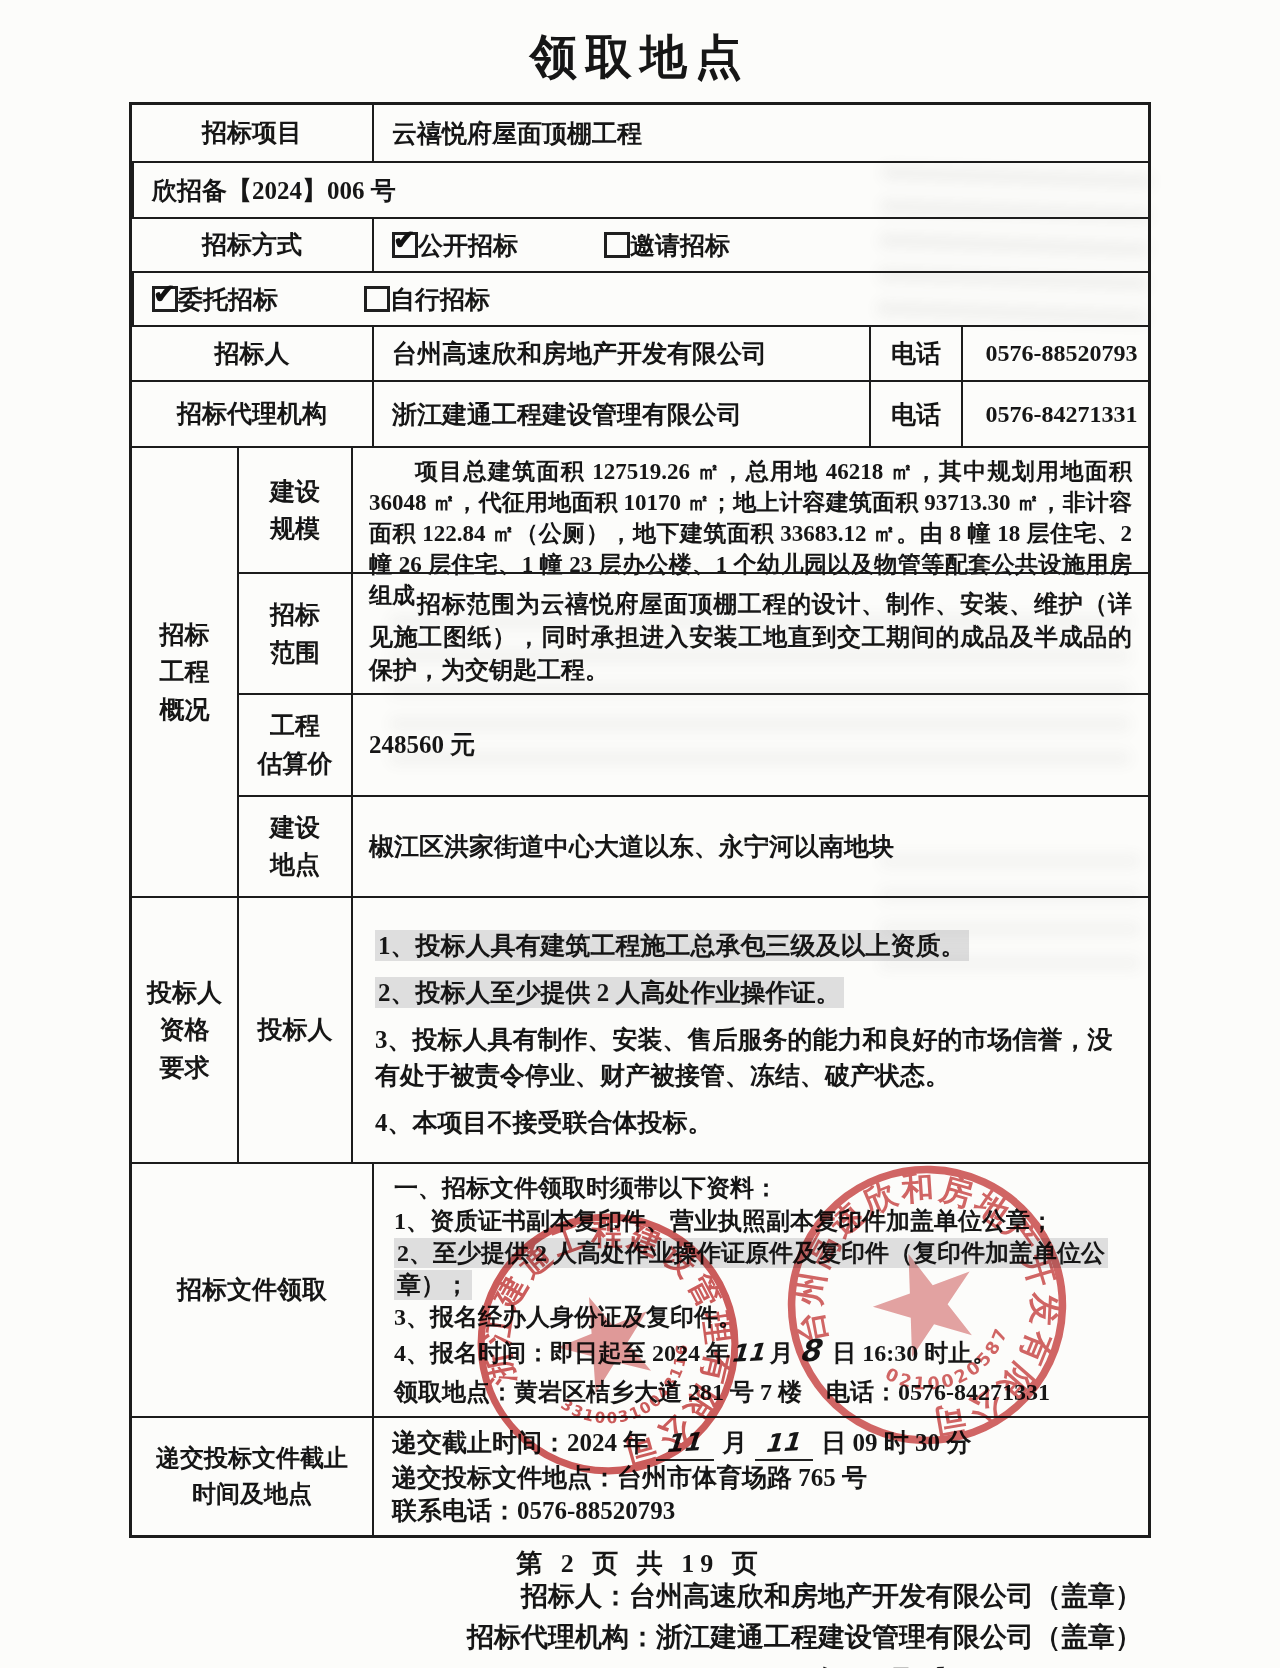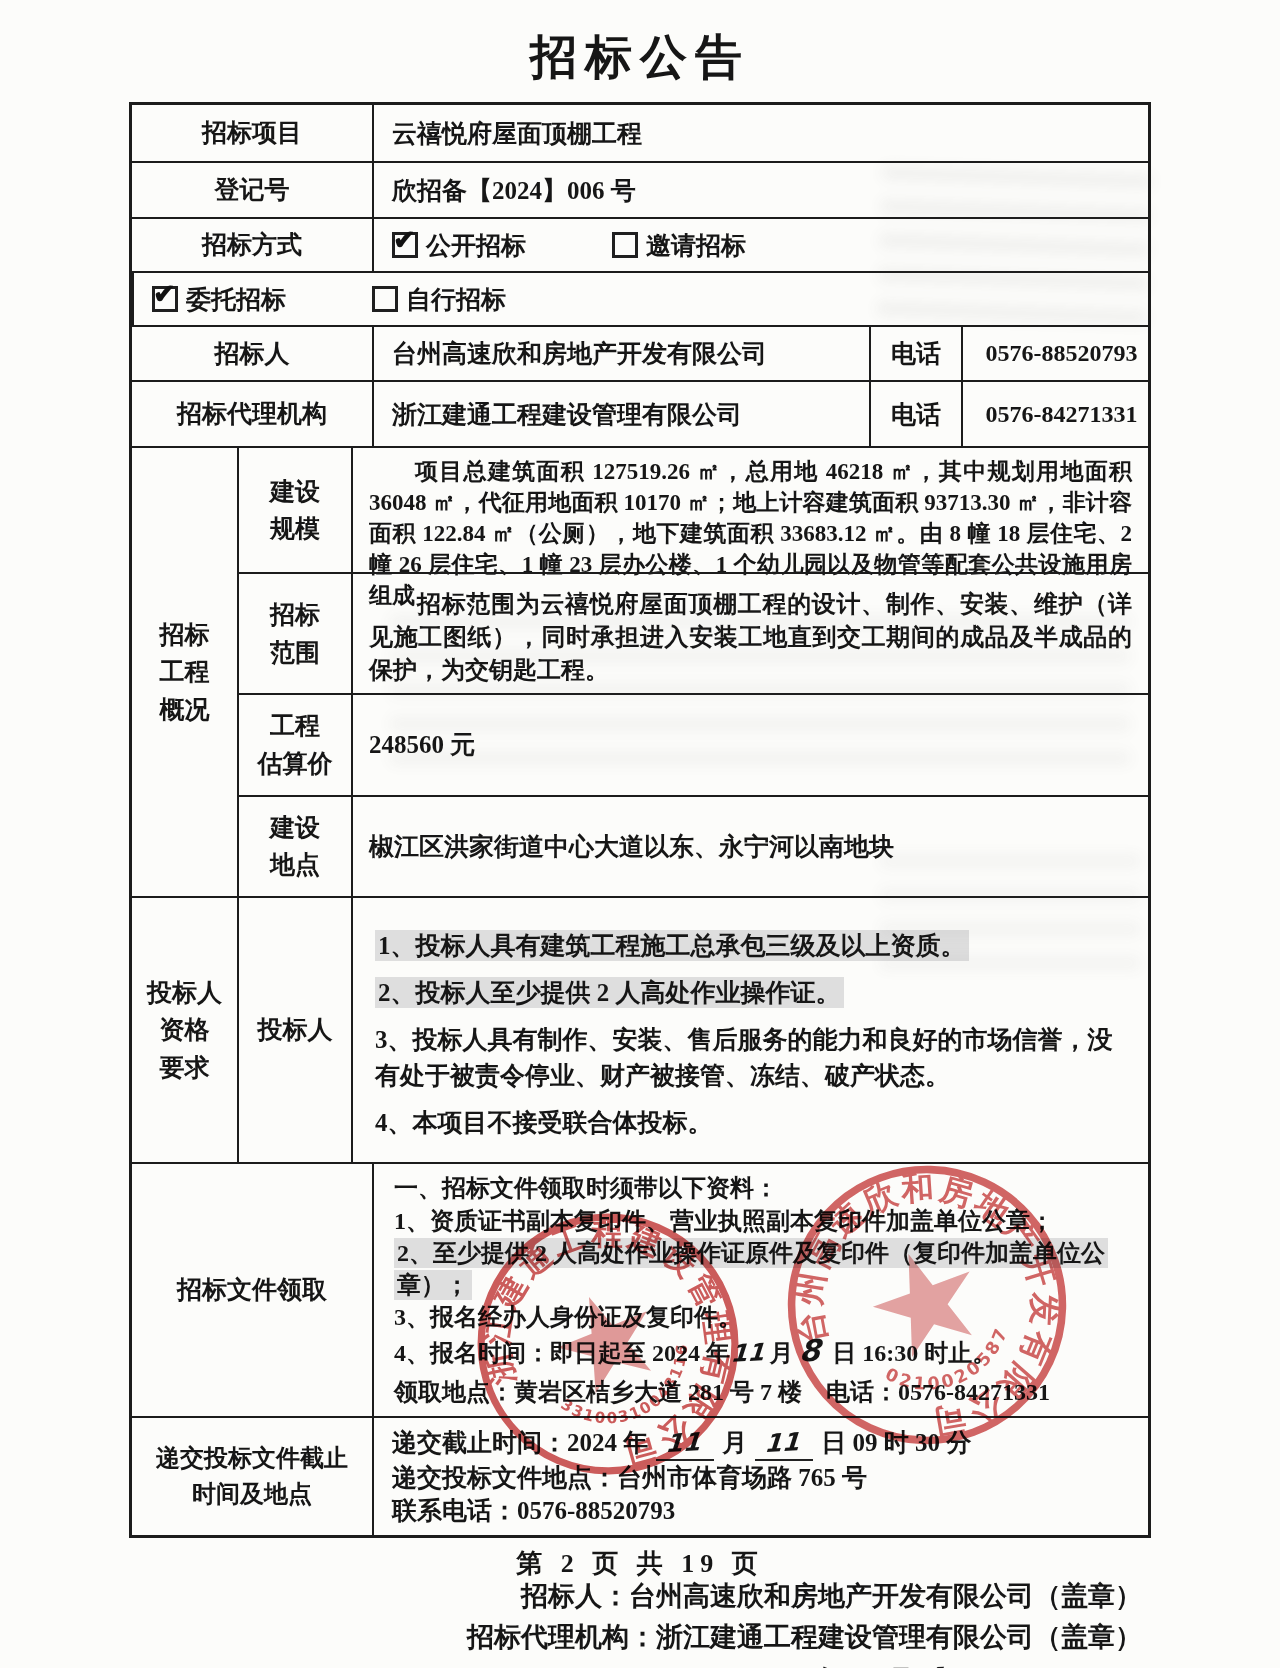--- a/index.html
+++ b/index.html
@@ -33,21 +33,21 @@
   .h56{min-height:56px;} .h54{min-height:54px;} .h55{min-height:55px;} .h66{min-height:66px;}
   .subcol{flex:1;display:flex;flex-direction:column;}
   .subrow{display:flex;border-top:2.5px solid #1c1c1c;box-sizing:border-box;flex:1;}
   .subrow.first{border-top:none;}
   .sr1{min-height:124px;} .sr2{min-height:121px;} .sr3{min-height:73px;} .sr4{min-height:72px;}
 
   .para{flex:1;padding:8px 16px;font-size:23px;font-weight:bold;line-height:31px;text-align:justify;}
   .para.indent{text-indent:2em;}
   .para.mid{display:flex;align-items:center;font-size:25px;padding:4px 16px;}
 
-  .chkgrp{display:flex;align-items:center;gap:8px;}
+  .chkgrp{display:flex;align-items:center;gap:0;}
   .chkgrp + .chkgrp{margin-left:86px;}
   .box{width:20px;height:20px;border:3px solid #1f1f1f;display:inline-block;position:relative;flex:none;}
   .box.checked::after{content:"✔";position:absolute;left:-2px;top:-11px;font-size:27px;font-weight:bold;color:#111;}
   .optlbl{font-size:25px;font-weight:bold;}
 
   .quallist{flex:1;padding:30px 20px 10px 22px;font-size:25px;font-weight:bold;line-height:36px;}
   .quallist .li{margin-bottom:11px;}
   .hl{background:#dedede;box-decoration-break:clone;padding:2px 3px;}
 
   .picklist{flex:1;padding:9px 18px 6px 20px;font-size:24px;font-weight:bold;line-height:31.5px;}
@@ -73,31 +73,30 @@
 </style>
 </head>
 <body>
 
 <div class="page">
 
   <div class="ghost g1"></div>
   <div class="ghost g2"></div>
   <div class="ghost g3"></div>
 
-  <h1 class="title">招标公告</h1>
+  <h1 class="title">领取地点</h1>
 
   <div class="tbl">
 
     <div class="row first h56">
       <div class="cell first lbl">招标项目</div>
       <div class="cell val">云禧悦府屋面顶棚工程</div>
     </div>
 
     <div class="row h56">
-      <div class="cell first lbl">登记号</div>
       <div class="cell val">欣招备【2024】006 号</div>
     </div>
 
     <div class="row h54">
       <div class="cell first lbl">招标方式</div>
       <div class="cell val">
         <span class="chkgrp">
           <span class="box checked"></span>
           <span class="optlbl">公开招标</span>
         </span>

